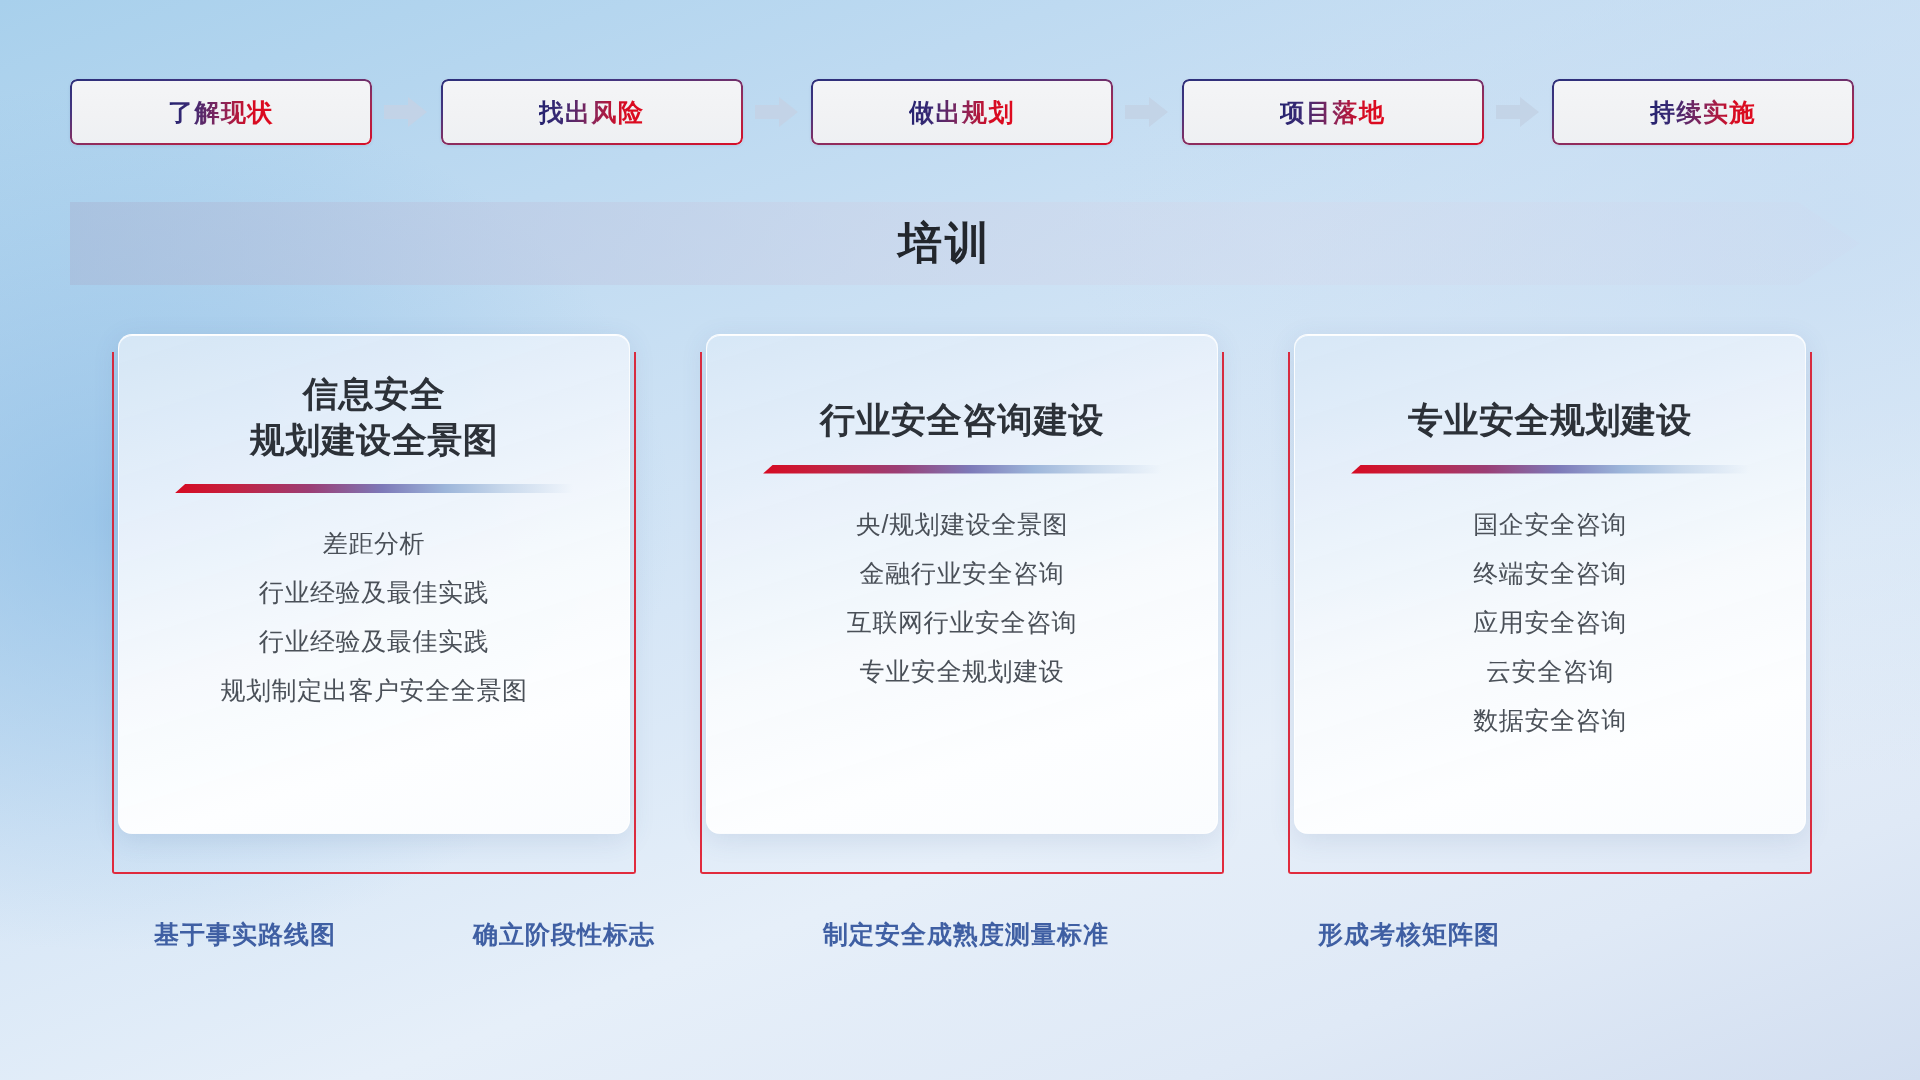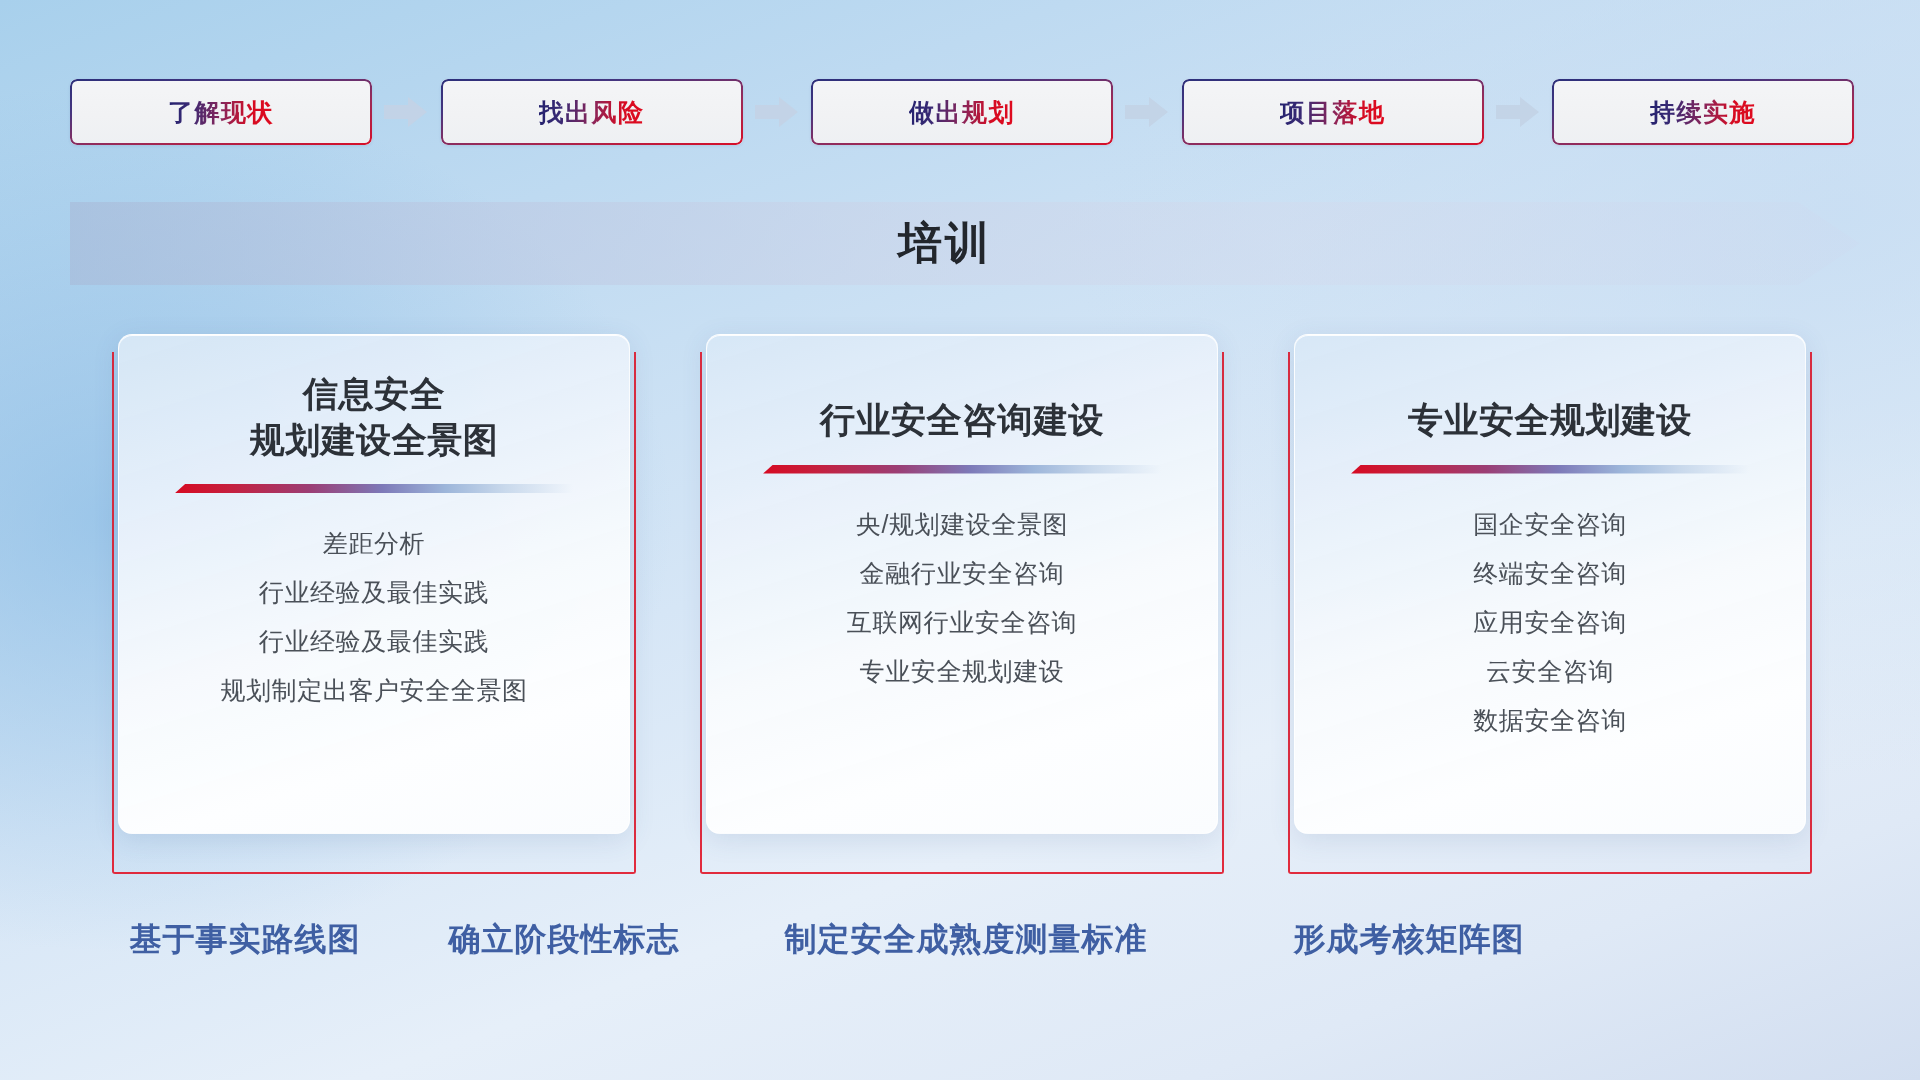--- a/index.html
+++ b/index.html
@@ -212,21 +212,21 @@
   
   #footer-labels {
     position: absolute;
     top: 918px;
     left: 0;
     width: 1920px;
     height: 44px;
   }
   .footer-label {
     position: absolute;
-    font-size: 32px;
+    font-size: 25px;
     font-weight: 700;
     color: #3f5fa3;
     letter-spacing: 1px;
     white-space: nowrap;
     transform: translateX(-50%);
   }
 </style>
 </head>
 <body>
 

